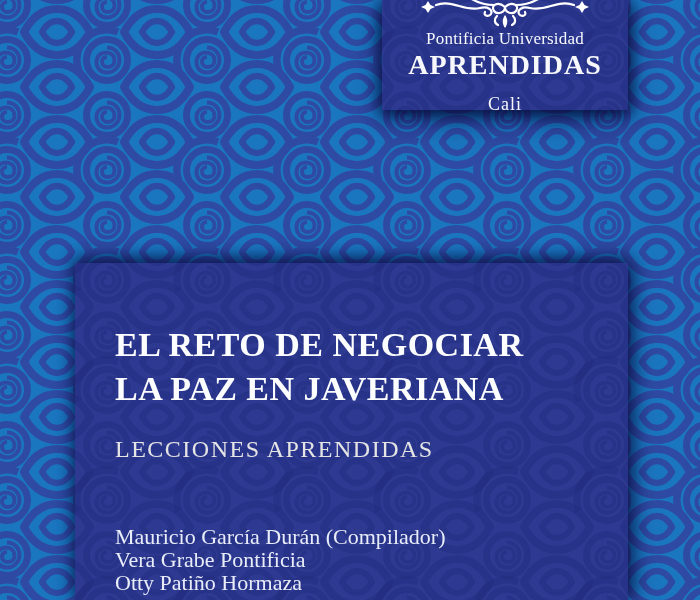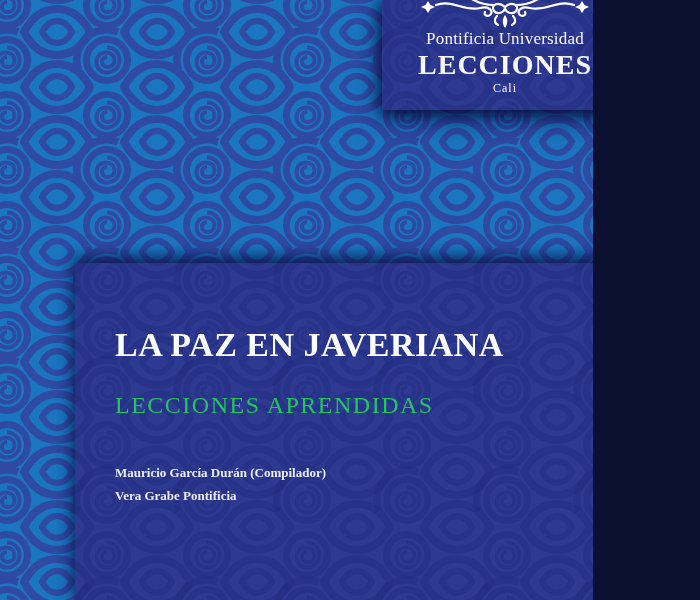--- a/index.html
+++ b/index.html
@@ -1,47 +1,47 @@
 <!DOCTYPE html>
 <html><head>
 <meta charset="utf-8">
 <style>
   html,body{margin:0;padding:0;background:#0c1030;}
   .canvas{
-    position:relative;width:593px;height:600px;overflow:hidden;
+    position:relative;width:700px;height:600px;overflow:hidden;
     background:#1b76c0;
     font-family:"Liberation Serif", serif;
   }
   .bg{position:absolute;left:0;top:0;}
   .panel{position:absolute;background:#2e3a91;}
   .wm{position:absolute;left:0;top:0;width:100%;height:100%;pointer-events:none;}
   .logo-panel{
     left:382px;top:0;width:246px;height:110px;
     box-shadow:0 5px 16px rgba(6,10,55,.6), 0 10px 30px rgba(6,10,55,.35), -4px 2px 12px rgba(6,10,55,.35), 6px 2px 12px rgba(6,10,55,.35);
   }
   .crest{position:absolute;top:0;left:50%;transform:translateX(-50%);}
   .uni-text{position:absolute;top:29px;left:0;width:100%;text-align:center;color:#f7f8fc;}
   .uni-name{font-size:17px;line-height:20px;letter-spacing:.2px;}
   .uni-wordmark{font-size:28px;line-height:30px;letter-spacing:1px;font-weight:600;margin-top:1px;}
-  .uni-city{font-size:12px;line-height:16px;letter-spacing:1px;margin-top:0;}
+  .uni-city{font-size:18px;line-height:16px;letter-spacing:1px;margin-top:16px;}
   .title-panel{
     left:75px;top:263px;width:553px;height:337px;
     box-shadow:8px 0 18px rgba(6,10,55,.55), -5px -3px 14px rgba(6,10,55,.35), 0 -5px 14px rgba(6,10,55,.4);
   }
   .title-content{position:absolute;left:40px;top:0;width:480px;}
   .book-title{
     margin:60px 0 0 0;font-size:34px;line-height:44px;font-weight:bold;
     color:#fcfdff;letter-spacing:.5px;
   }
   .book-title span{display:block;}
   .subtitle{
     margin-top:24px;font-size:24px;line-height:28px;font-weight:normal;
-    color:#22c55e;letter-spacing:1.5px;
+    color:#e5e5e5;letter-spacing:1.5px;
   }
-  .authors{margin-top:42px;color:#e9edf9;font-size:13px;line-height:23px;font-weight:bold;}
+  .authors{margin-top:62px;color:#e9edf9;font-size:22px;line-height:23px;}
 </style>
 </head>
 <body>
 
 <div class="canvas">
 
   <svg class="bg" width="700" height="600" viewBox="0 0 700 600" aria-hidden="true">
     <defs>
       <g id="eyeM">
         <path d="M-33 0 C -25 -15 -14 -23 0 -23 C 14 -23 25 -15 33 0 C 25 15 14 23 0 23 C -14 23 -25 15 -33 0 Z" stroke-width="8" stroke-linejoin="round"></path>
@@ -114,21 +114,21 @@
       </g>
       <g fill="#ffffff" stroke="none">
         <path d="M18 1 L20.5 5 L25 7 L20.5 9 L18 13 L15.5 9 L11 7 L15.5 5 Z"></path>
         <path d="M172 1 L174.5 5 L179 7 L174.5 9 L172 13 L169.5 9 L165 7 L169.5 5 Z"></path>
         <path d="M95 15 C 92 19 92 24 95 28 C 98 24 98 19 95 15 Z"></path>
       </g>
     </svg>
 
     <div class="uni-text">
       <div class="uni-name">Pontificia Universidad</div>
-      <div class="uni-wordmark">LECCIONES</div>
+      <div class="uni-wordmark">APRENDIDAS</div>
       <div class="uni-city">Cali</div>
     </div>
   </div>
 
   <div class="panel title-panel">
     <svg class="wm" viewBox="0 0 553 337" aria-hidden="true">
       <defs>
         <g id="eyeW2">
           <path d="M-33 0 C -25 -15 -14 -23 0 -23 C 14 -23 25 -15 33 0 C 25 15 14 23 0 23 C -14 23 -25 15 -33 0 Z" stroke-width="8" stroke-linejoin="round"></path>
           <path d="M-15 0 C -10.5 -8 -5.5 -11 0 -11 C 5.5 -11 10.5 -8 15 0 C 10.5 8 5.5 11 0 11 C -5.5 11 -10.5 8 -15 0 Z" stroke-width="6.5" stroke-linejoin="round"></path>
@@ -151,23 +151,25 @@
             <use href="#creW2" x="7" y="55"></use>
               <use href="#creW2" x="107" y="55"></use>
           </g>
         </pattern>
       </defs>
       <rect width="553" height="337" fill="url(#motifW2)"></rect>
     </svg>
 
     <div class="title-content">
       <h1 class="book-title">
+        <span>EL RETO DE NEGOCIAR</span>
         <span>LA PAZ EN JAVERIANA</span>
       </h1>
       <div class="subtitle">LECCIONES APRENDIDAS</div>
       <div class="authors">
         <div>Mauricio García Durán (Compilador)</div>
         <div>Vera Grabe Pontificia</div>
+        <div>Otty Patiño Hormaza</div>
       </div>
     </div>
   </div>
 
 </div>
 
 </body></html>

